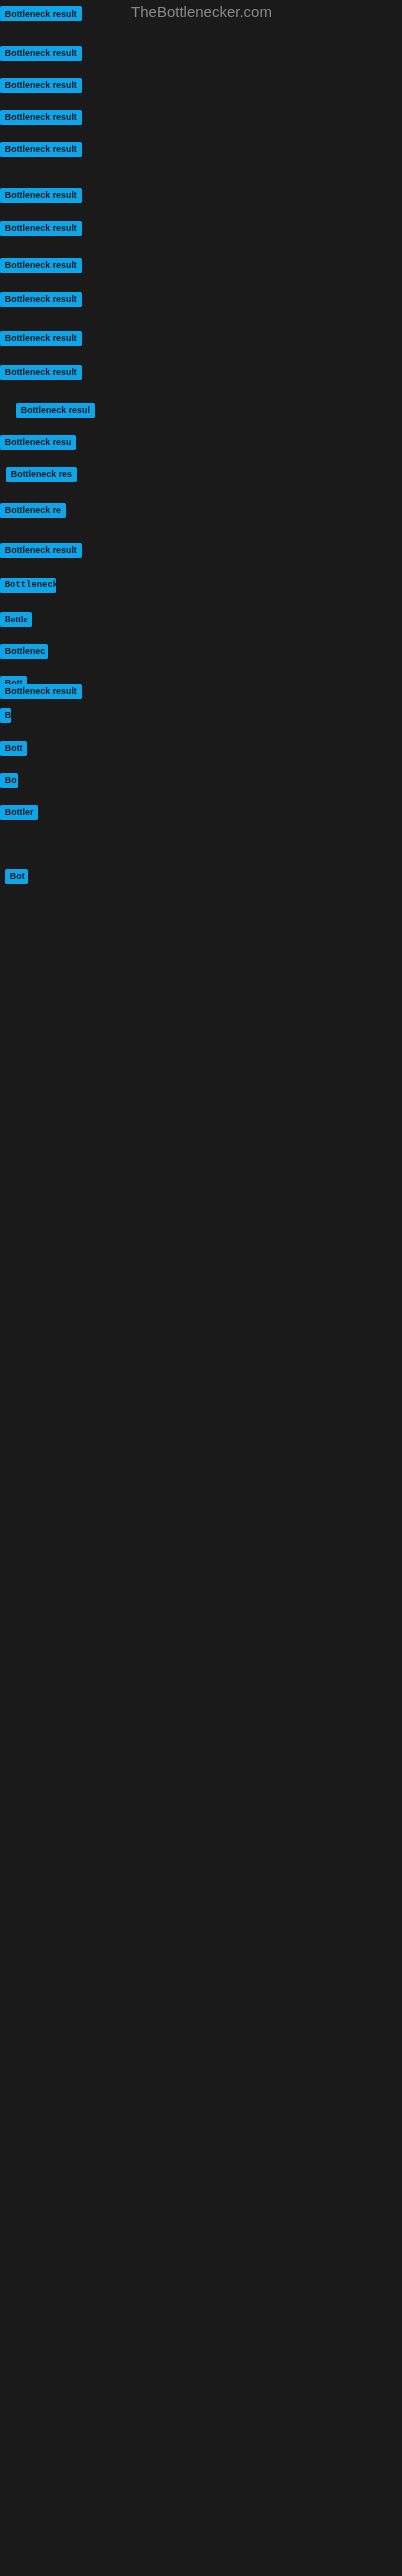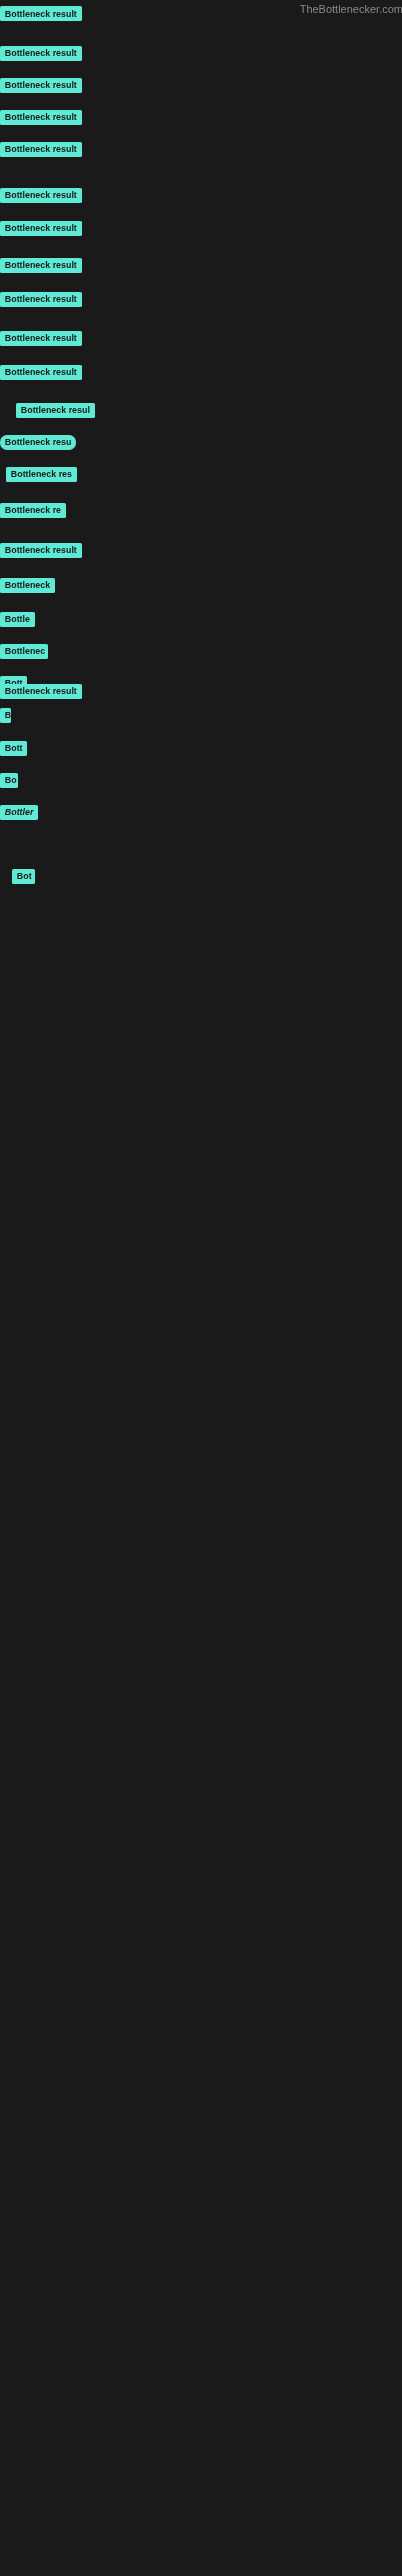--- a/index.html
+++ b/index.html
@@ -8,29 +8,29 @@
       box-sizing: border-box;
     }
     body {
       width: 403px;
       min-height: 2576px;
       background-color: #1a1a1a;
       font-family: Arial, sans-serif;
       position: relative;
     }
     .site-title {
-      text-align: right;
+      text-align: center;
       color: #888;
-      font-size: 11px;
+      font-size: 15px;
       padding: 3.2px 0;
       background-color: #1a1a1a;
     }
     .bottleneck-badge {
       display: inline-block;
-      background-color: #5eead4;
+      background-color: #0ea5e9;
       color: #1a1a1a;
       font-size: 8.9px;
       font-weight: bold;
       padding: 2.4px 4.8px;
       border-radius: 1.6px;
       white-space: nowrap;
       overflow: hidden;
     }
     .row {
       position: absolute;
@@ -50,28 +50,28 @@
     <div class="row" style="top: 78px; left: 0px;"><div class="bottleneck-badge" style="max-width: 89px;">Bottleneck result</div></div>
     <div class="row" style="top: 110px; left: 0px;"><div class="bottleneck-badge" style="max-width: 89px;">Bottleneck result</div></div>
     <div class="row" style="top: 142px; left: 0px;"><div class="bottleneck-badge" style="max-width: 89px;">Bottleneck result</div></div>
     <div class="row" style="top: 188px; left: 0px;"><div class="bottleneck-badge" style="max-width: 89px;">Bottleneck result</div></div>
     <div class="row" style="top: 221px; left: 0px;"><div class="bottleneck-badge" style="max-width: 89px;">Bottleneck result</div></div>
     <div class="row" style="top: 258px; left: 0px;"><div class="bottleneck-badge" style="max-width: 89px;">Bottleneck result</div></div>
     <div class="row" style="top: 292px; left: 0px;"><div class="bottleneck-badge" style="max-width: 89px;">Bottleneck result</div></div>
     <div class="row" style="top: 331px; left: 0px;"><div class="bottleneck-badge" style="max-width: 89px;">Bottleneck result</div></div>
     <div class="row" style="top: 365px; left: 0px;"><div class="bottleneck-badge" style="max-width: 85px;">Bottleneck result</div></div>
     <div class="row" style="top: 403px; left: 0px;"><div class="bottleneck-badge" style="max-width: 81px; margin-left: 16px;">Bottleneck resul</div></div>
-    <div class="row" style="top: 435px; left: 0px;"><div class="bottleneck-badge" style="max-width: 76px; border-radius: 7px;">Bottleneck resu</div></div>
+    <div class="row" style="top: 435px; left: 0px;"><div class="bottleneck-badge" style="max-width: 76px;">Bottleneck resu</div></div>
     <div class="row" style="top: 467px; left: 0px; padding-left: 6px;"><div class="bottleneck-badge" style="max-width: 72px;">Bottleneck res</div></div>
     <div class="row" style="top: 503px; left: 0px;"><div class="bottleneck-badge" style="max-width: 68px; text-align: right;">Bottleneck re</div></div>
     <div class="row" style="top: 543px; left: 0px;"><div class="bottleneck-badge" style="max-width: 89px;">Bottleneck result</div></div>
-    <div class="row" style="top: 578px; left: 0px;"><div class="bottleneck-badge" style="max-width: 56px;">Bottleneck</div></div>
-    <div class="row" style="top: 612px; left: 0px;"><div class="bottleneck-badge" style="max-width: 36px;">Bottle</div></div>
+    <div class="row" style="top: 578px; left: 0px;"><div class="bottleneck-badge" style="max-width: 56px; font-family: Liberation Mono, monospace;">Bottleneck</div></div>
+    <div class="row" style="top: 612px; left: 0px; font-family: Liberation Serif, serif;"><div class="bottleneck-badge" style="max-width: 36px;">Bottle</div></div>
     <div class="row" style="top: 644px; left: 0px; text-align: right;"><div class="bottleneck-badge" style="max-width: 48px;">Bottlenec</div></div>
     <div class="row" style="top: 676px; left: 0px;"><div class="bottleneck-badge" style="max-width: 28px;">Bott</div></div>
     <div class="row" style="top: 684px; left: 0px;"><div class="bottleneck-badge" style="max-width: 89px;">Bottleneck result</div></div>
     <div class="row" style="top: 708px; left: 0px;"><div class="bottleneck-badge" style="max-width: 11.3px;">B</div></div>
     <div class="row" style="top: 741px; left: 0px;"><div class="bottleneck-badge" style="max-width: 28px;">Bott</div></div>
     <div class="row" style="top: 773px; left: 0px;"><div class="bottleneck-badge" style="max-width: 17.7px;">Bo</div></div>
-    <div class="row" style="top: 805px; left: 0px;"><div class="bottleneck-badge" style="max-width: 39px; font-style: italic;">Bottler</div></div>
-    <div class="row" style="top: 869px; left: 12px;"><div class="bottleneck-badge" style="max-width: 22.5px;">Bot</div></div>
+    <div class="row" style="top: 805px; left: 0px;"><div class="bottleneck-badge" style="max-width: 39px;">Bottler</div></div>
+    <div class="row" style="top: 869px; left: 5px;"><div class="bottleneck-badge" style="max-width: 22.5px;">Bot</div></div>
   </div>
 
 
 </body></html>

